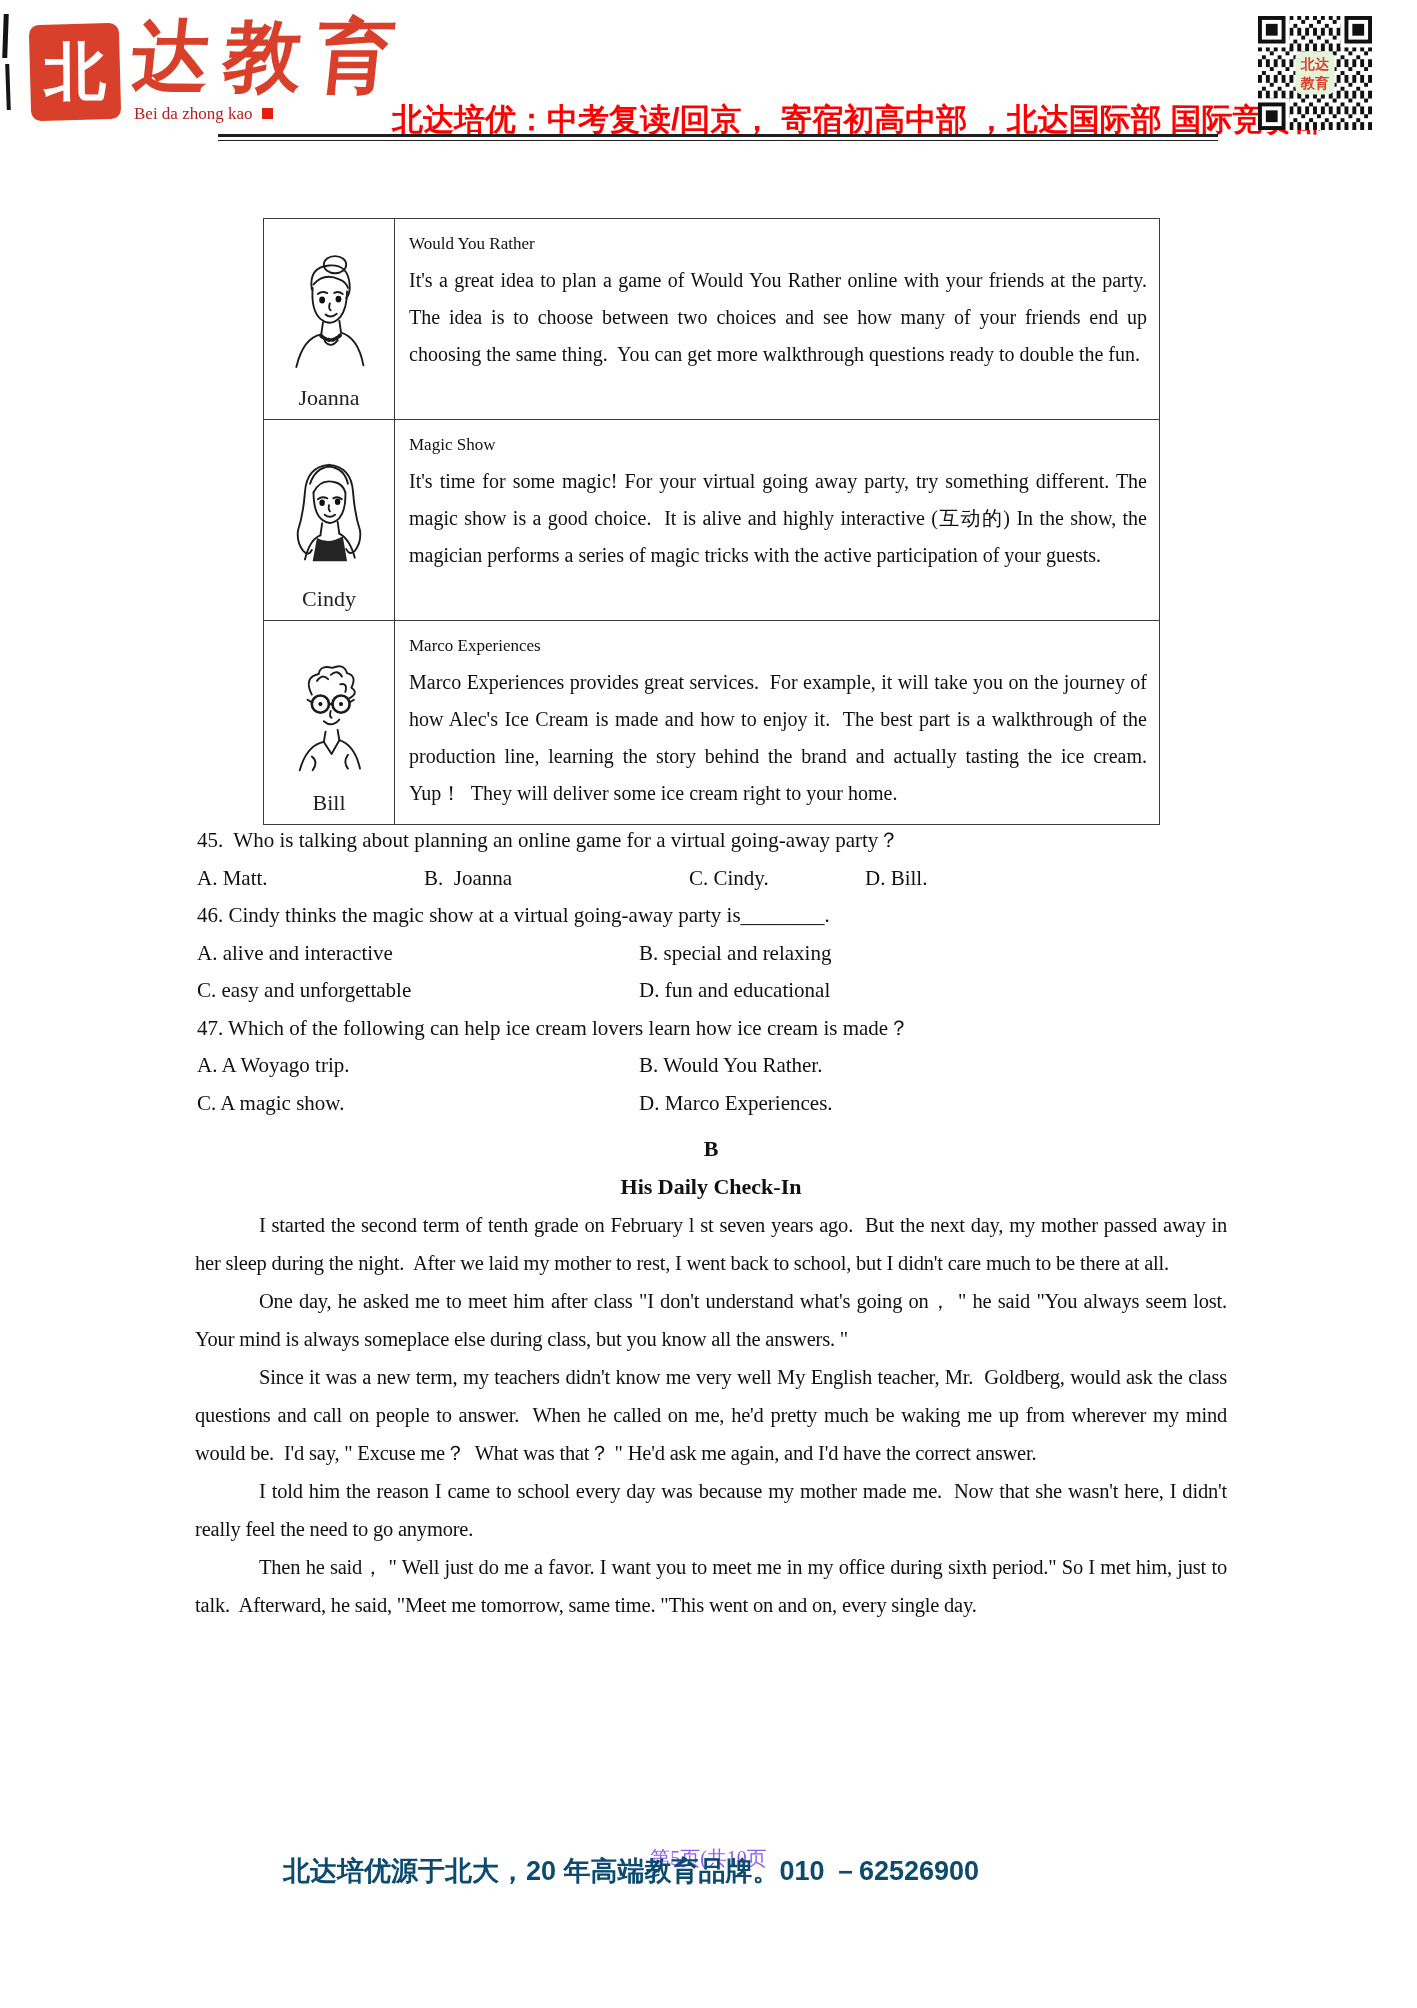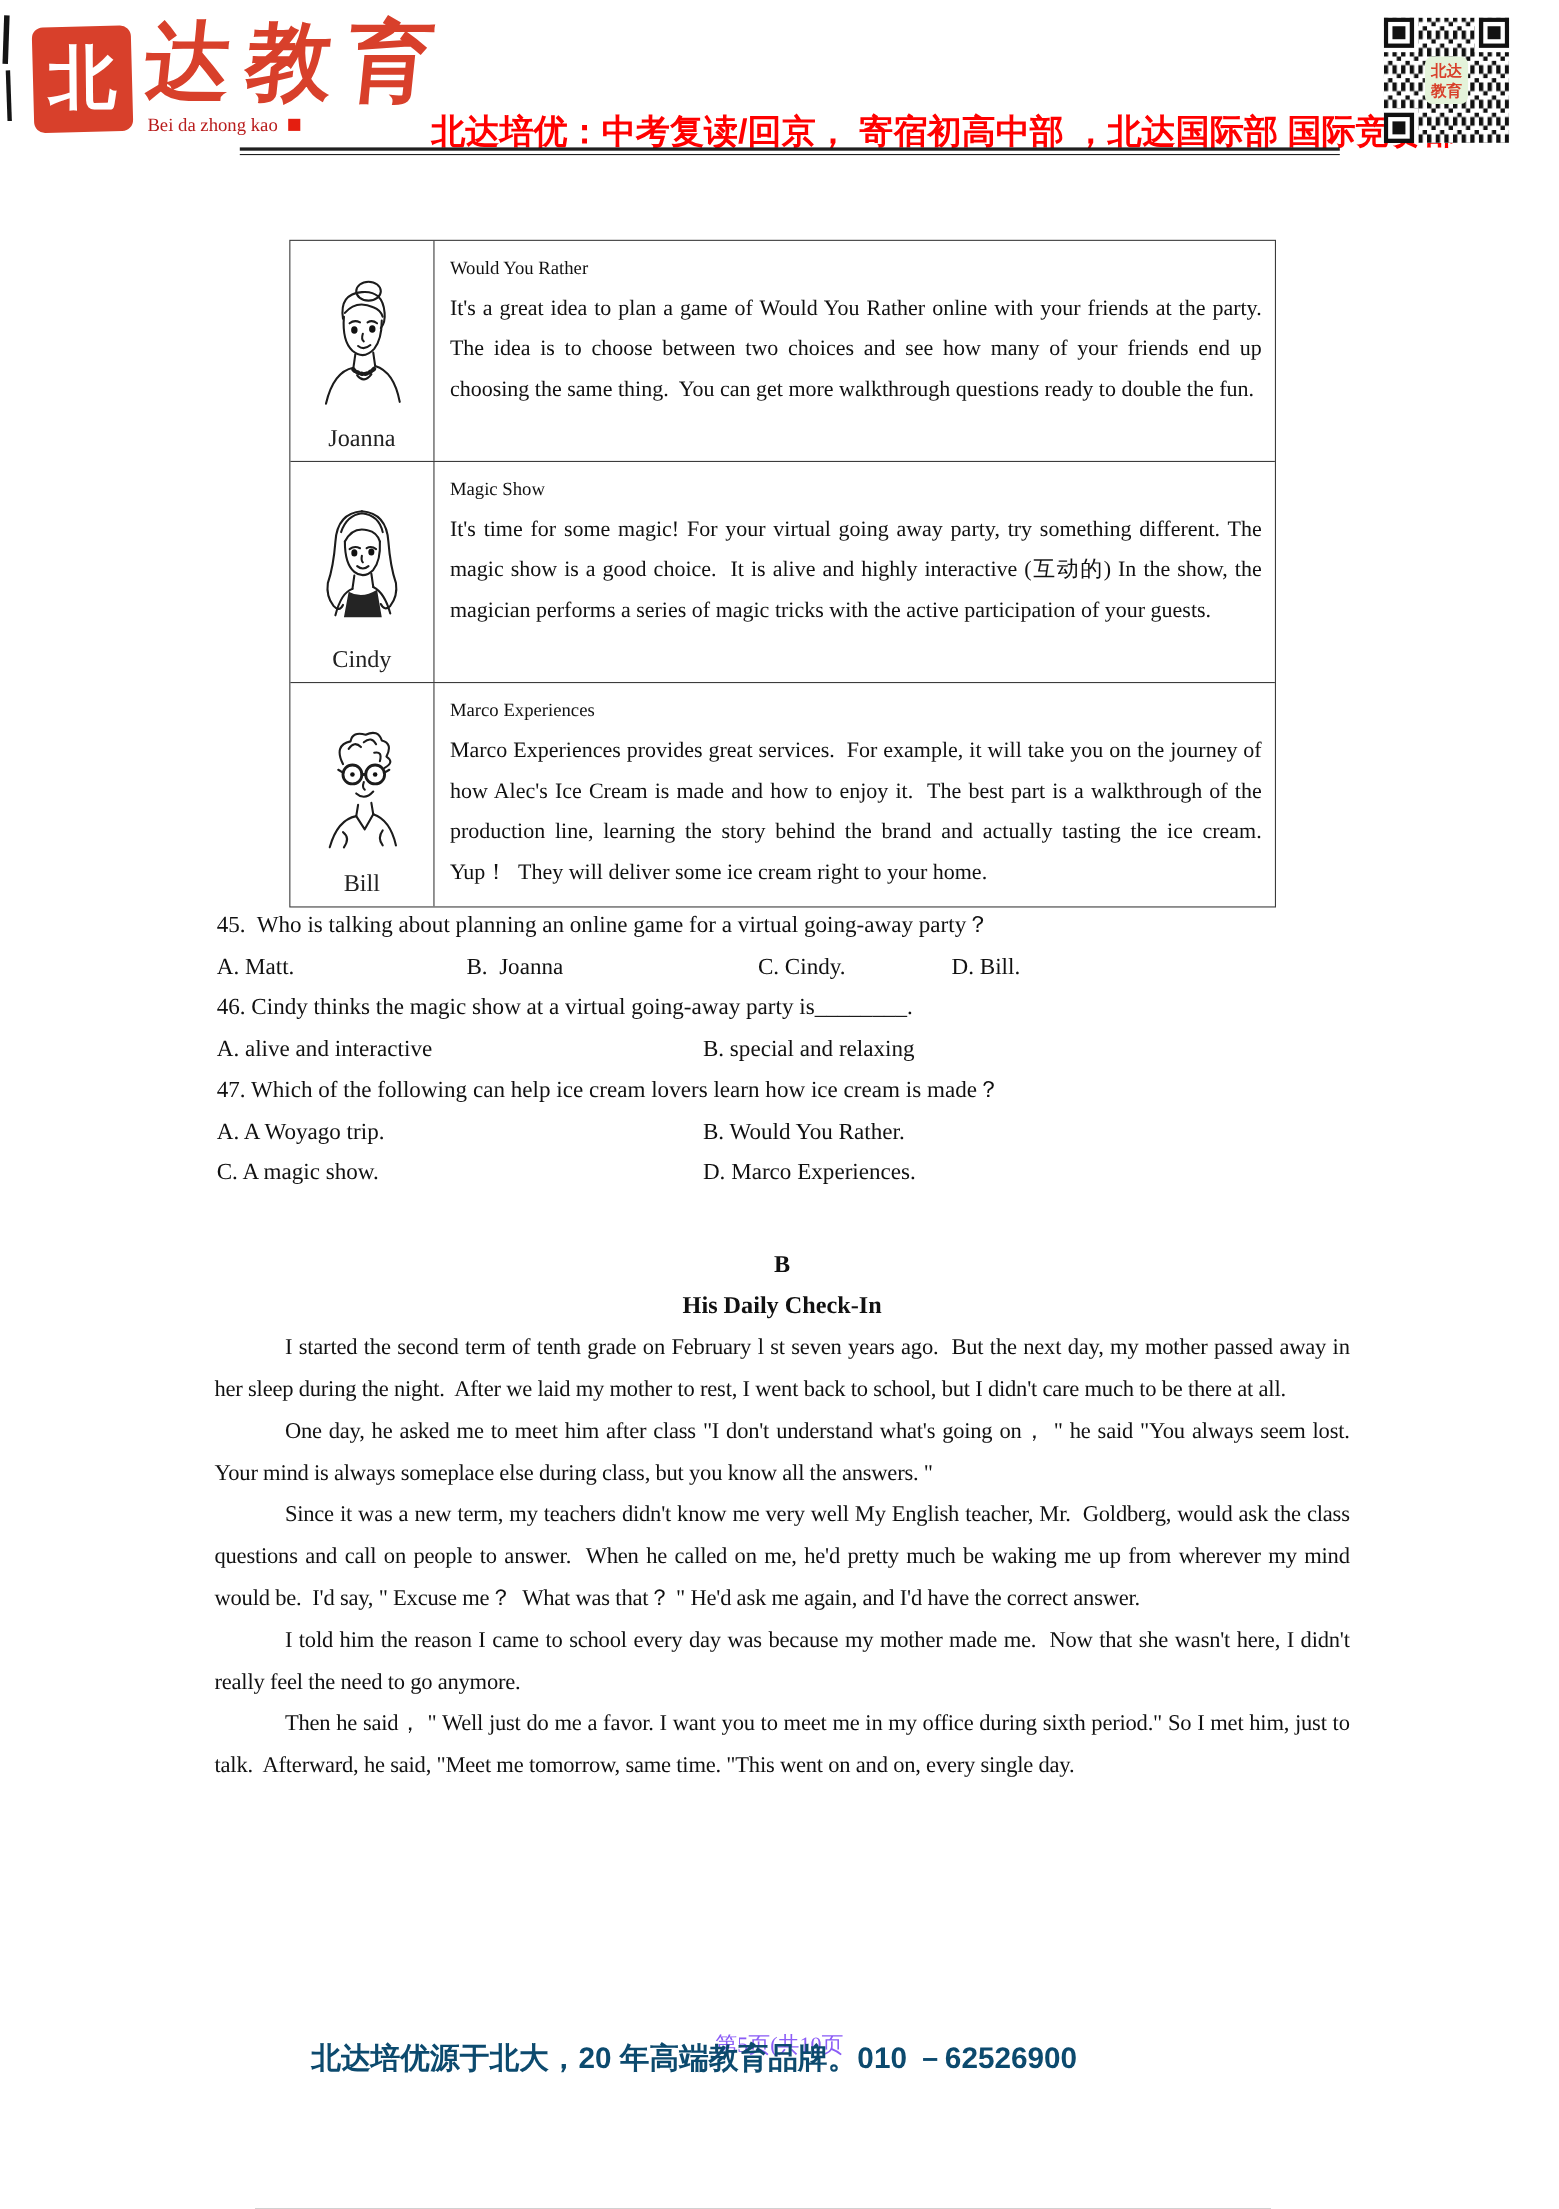--- a/index.html
+++ b/index.html
@@ -238,20 +238,24 @@
       <span class="opt q45-a">A. Matt.</span>
       <span class="opt q45-b">B.  Joanna</span>
       <span class="opt q45-c">C. Cindy.</span>
       <span class="opt q45-d">D. Bill.</span>
     </div>
     <div class="qline">46. Cindy thinks the magic show at a virtual going-away party is________.</div>
     <div class="qline">
       <span class="opt col-a">A. alive and interactive</span>
       <span class="opt col-b">B. special and relaxing</span>
     </div>
+    <div class="qline">
+      <span class="opt col-a">C. easy and unforgettable</span>
+      <span class="opt col-b">D. fun and educational</span>
+    </div>
     <div class="qline">47. Which of the following can help ice cream lovers learn how ice cream is made？</div>
     <div class="qline">
       <span class="opt col-a">A. A Woyago trip.</span>
       <span class="opt col-b">B. Would You Rather.</span>
     </div>
     <div class="qline">
       <span class="opt col-a">C. A magic show.</span>
       <span class="opt col-b">D. Marco Experiences.</span>
     </div>
   </div>

